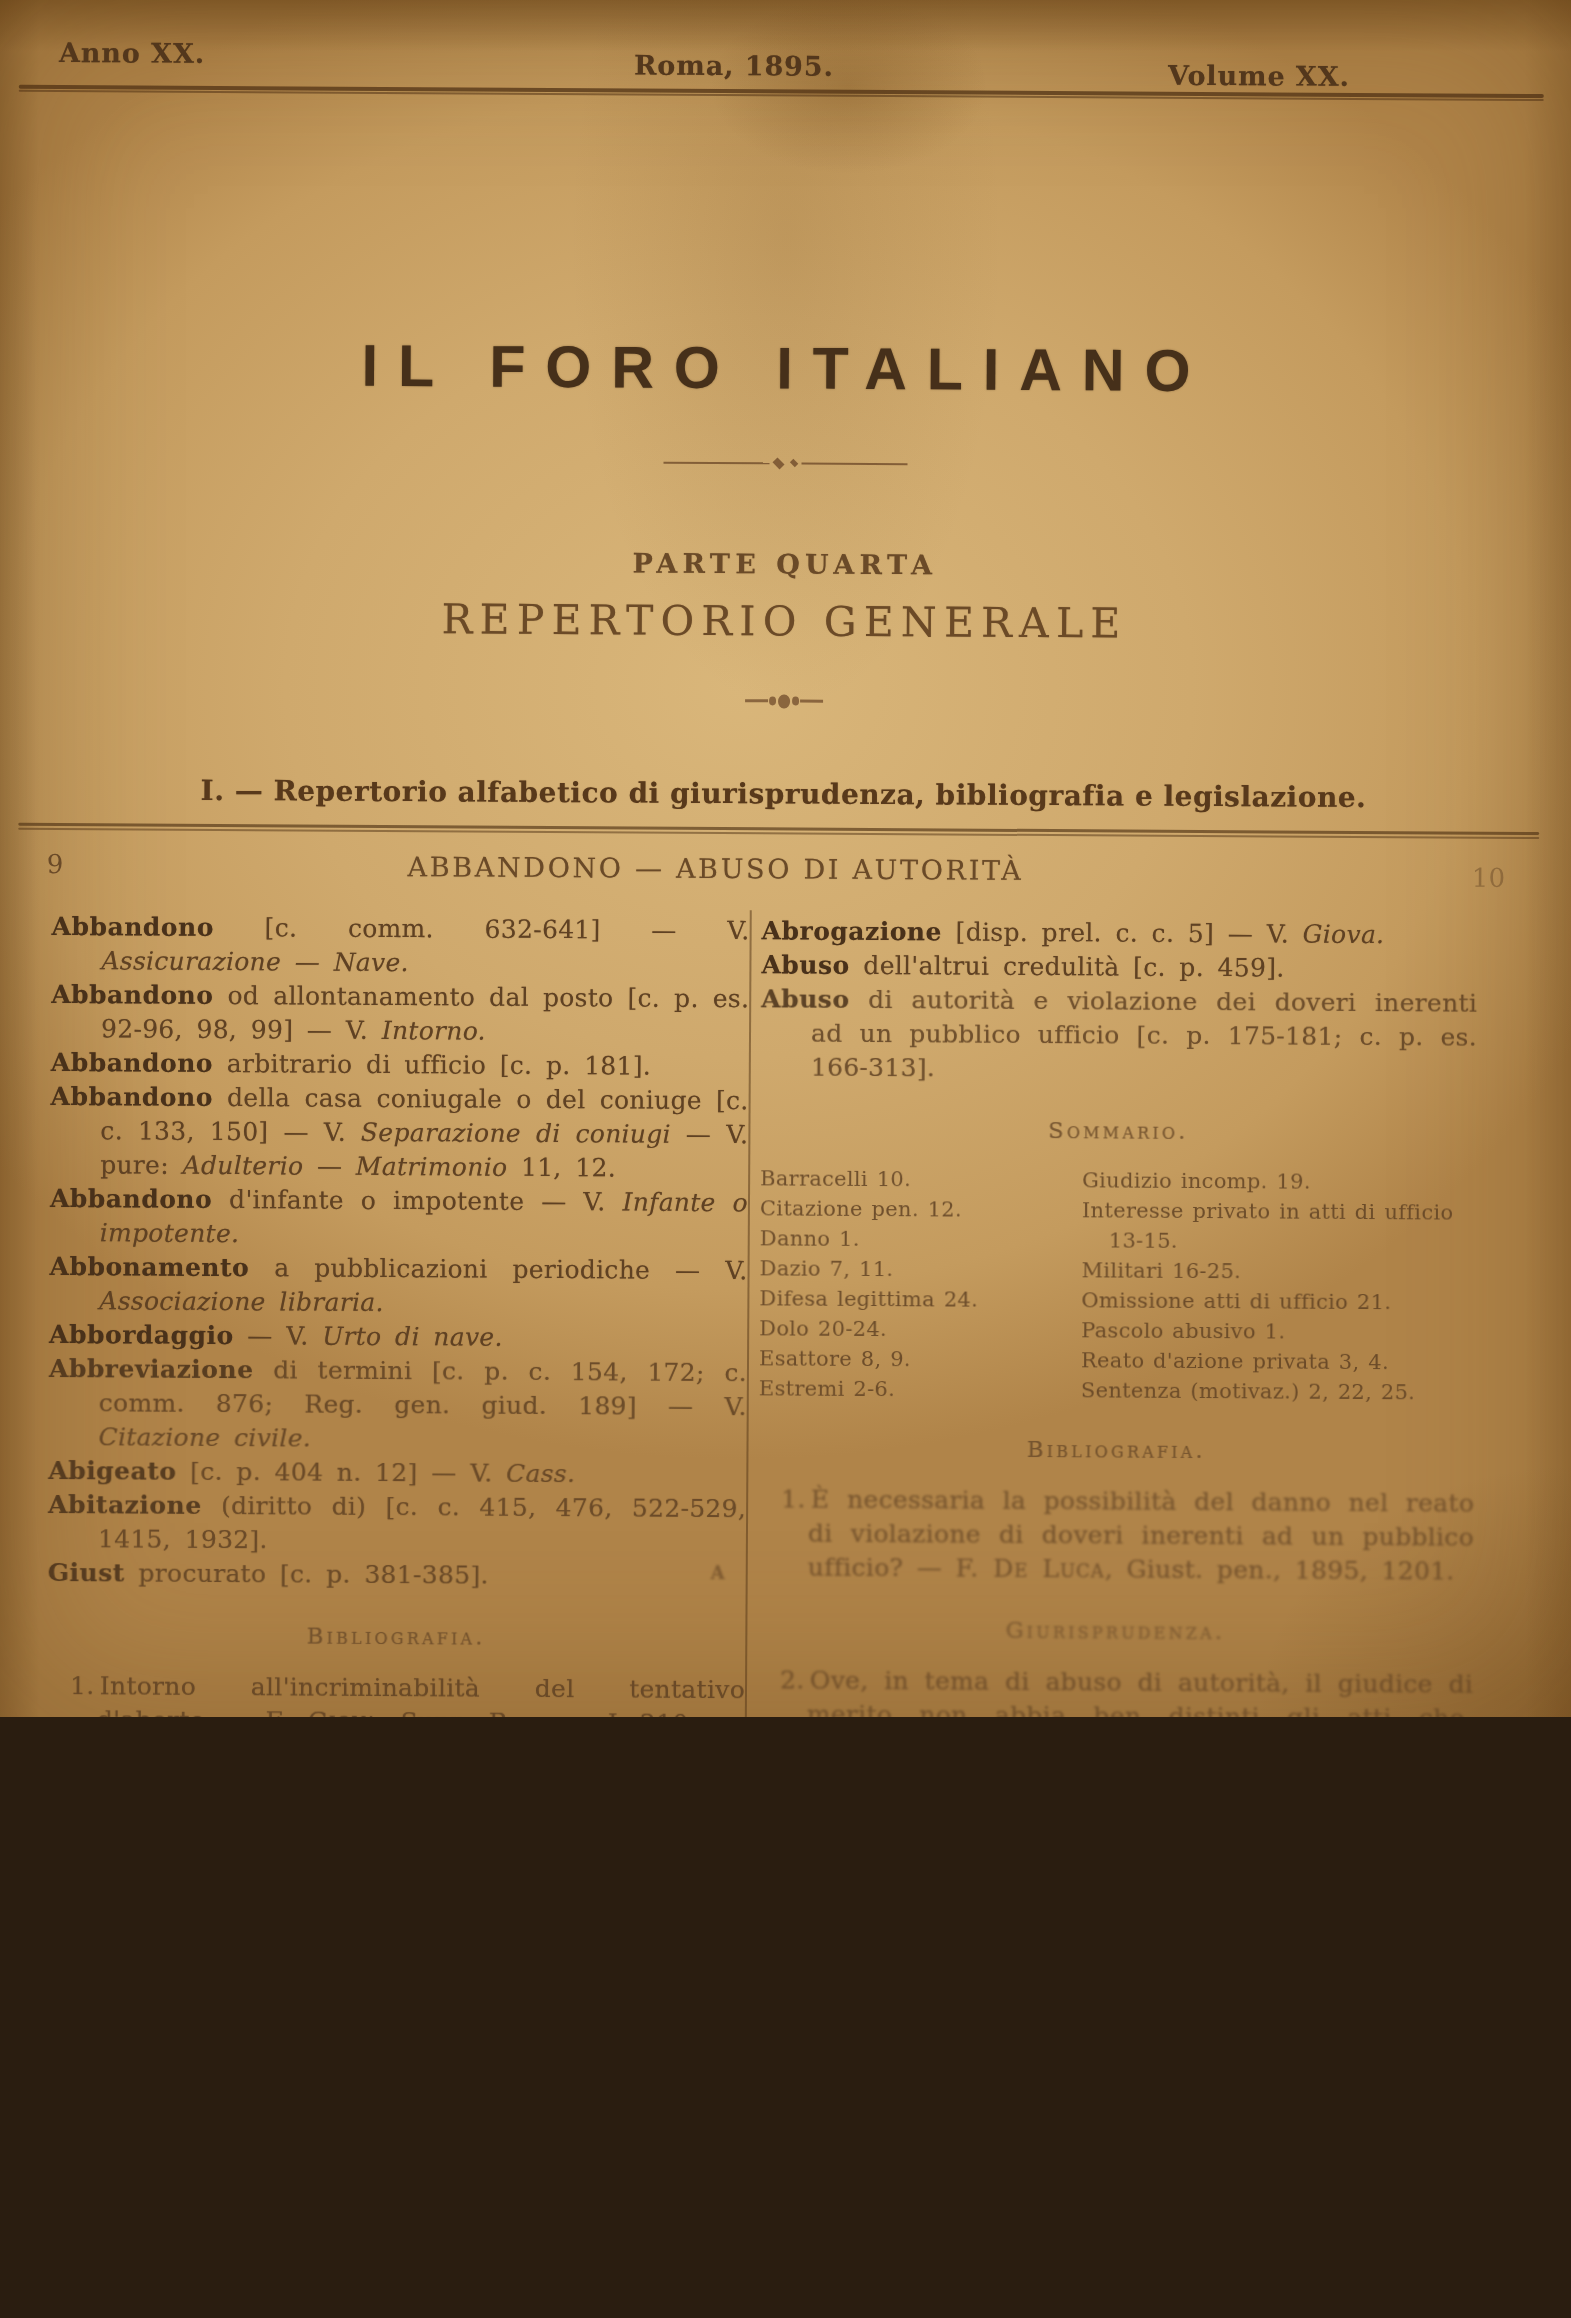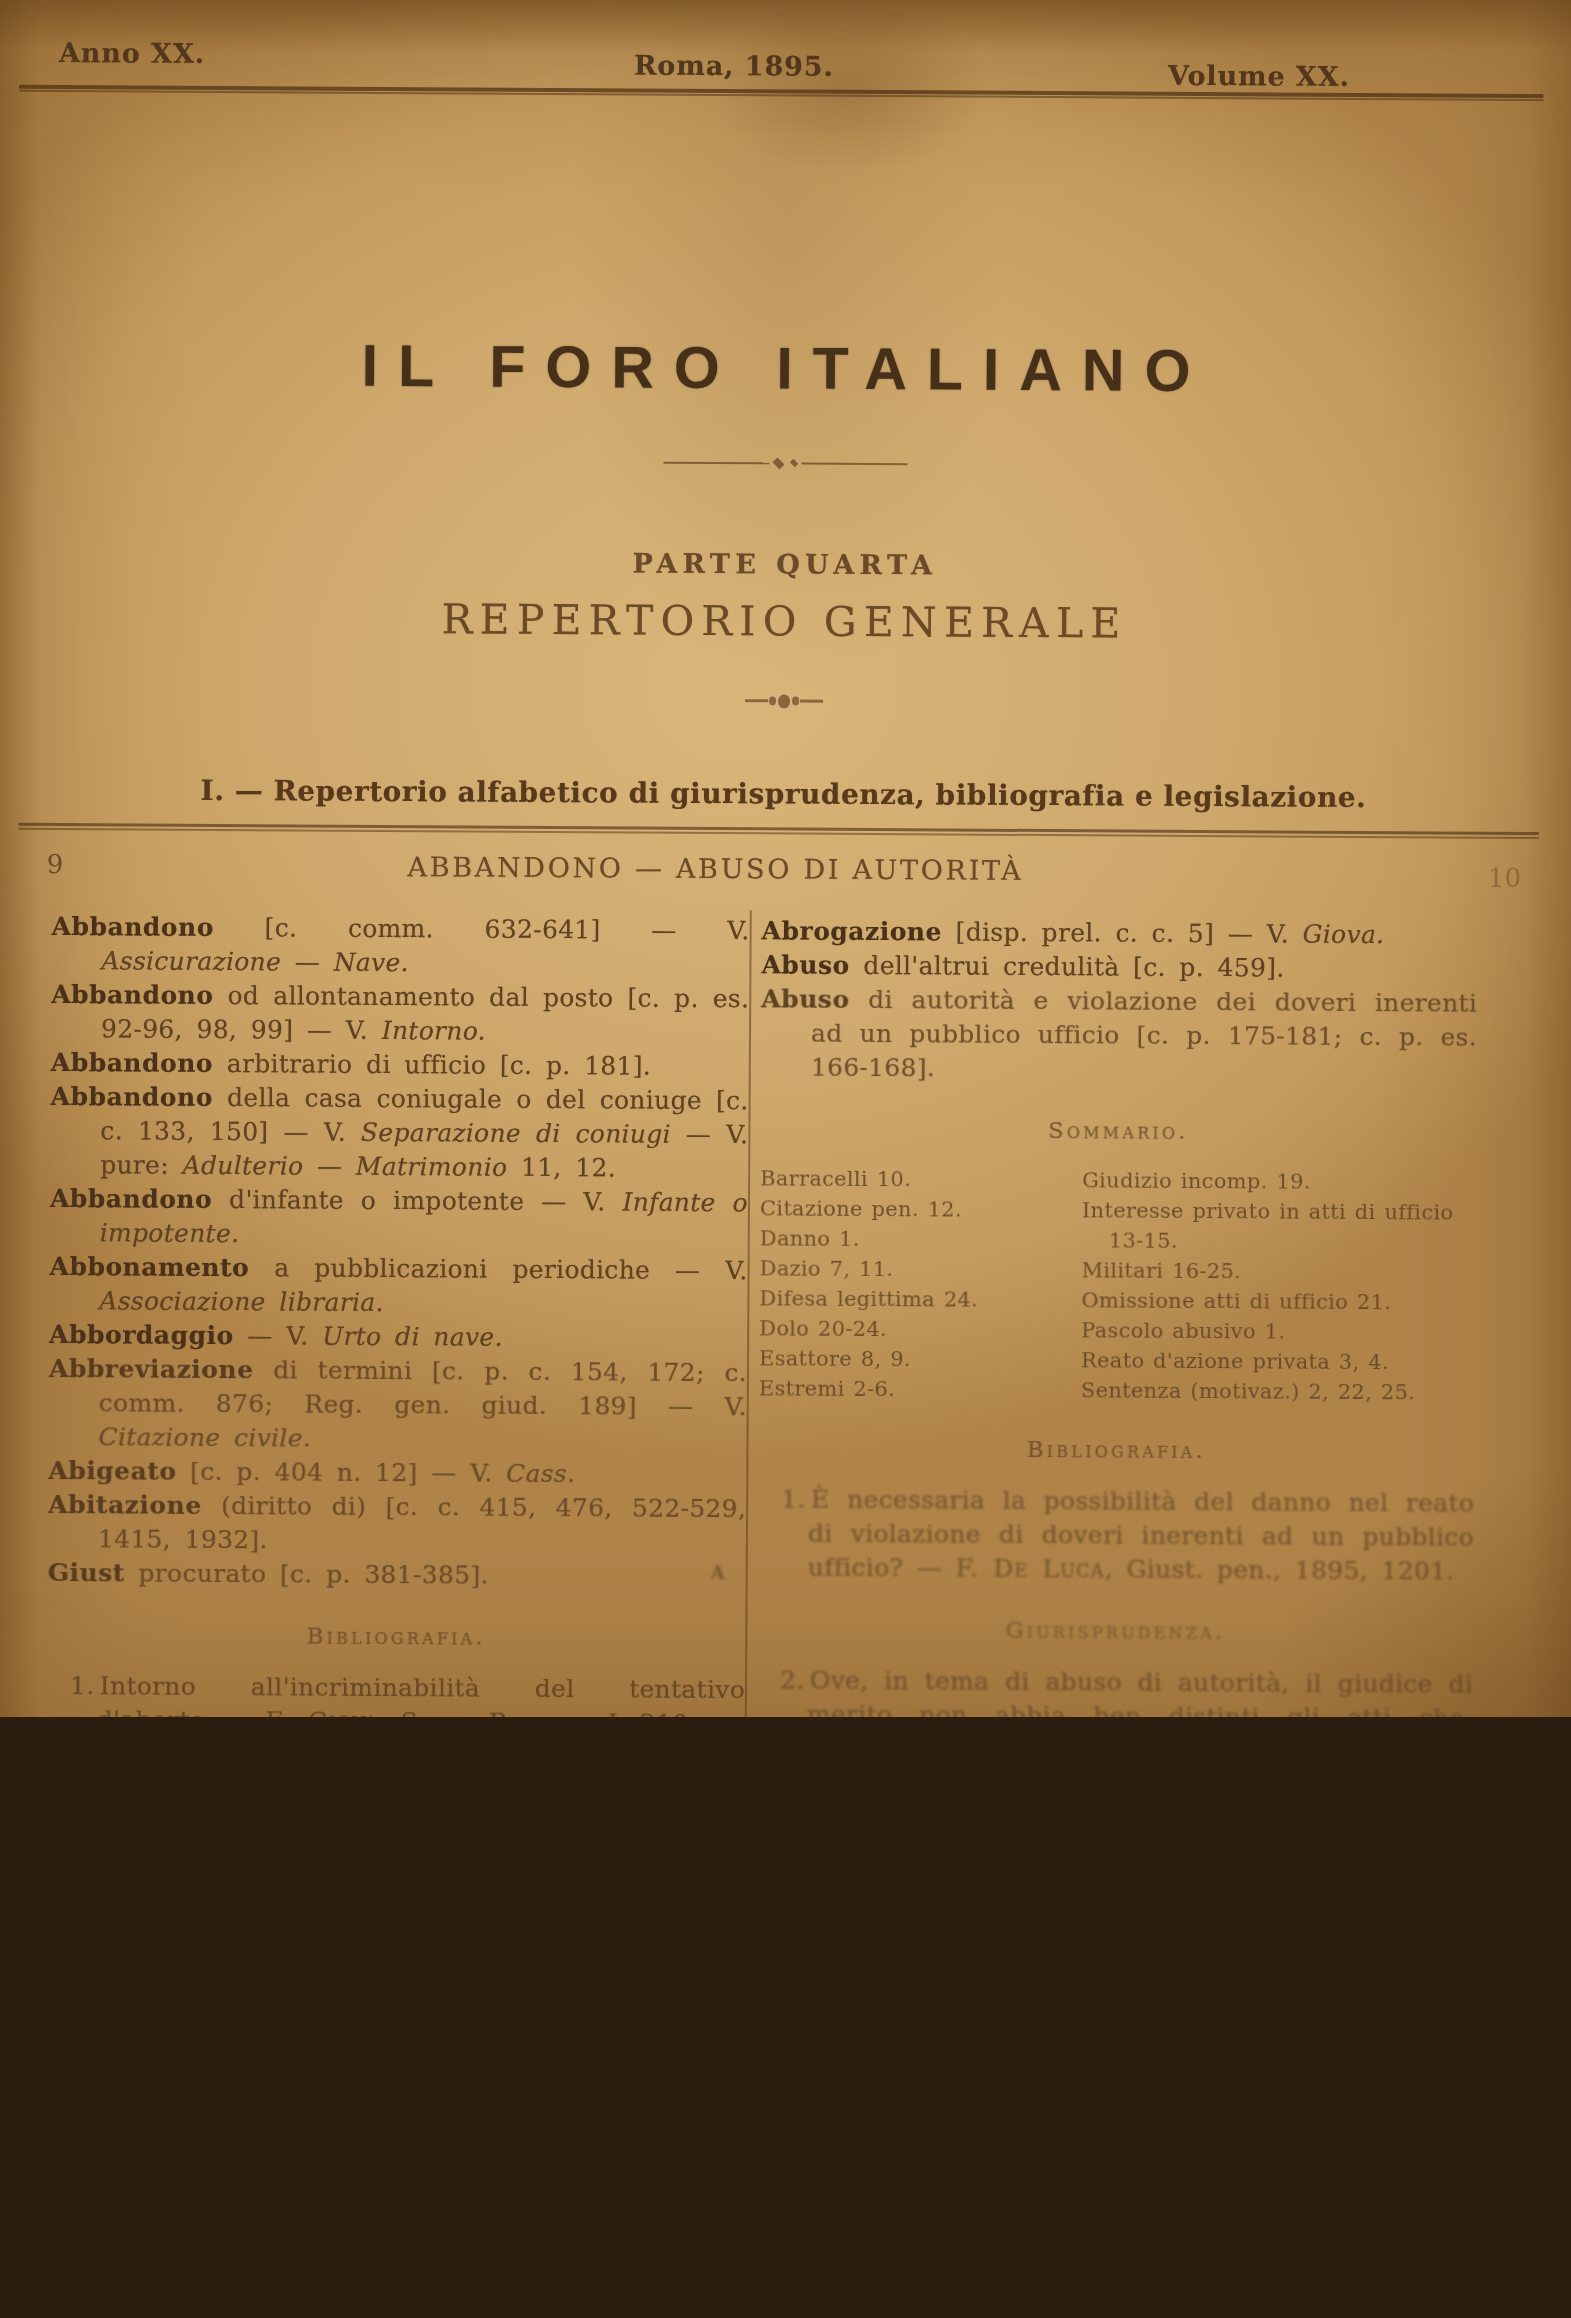--- a/index.html
+++ b/index.html
@@ -42,21 +42,21 @@
   .orn2 .ln{width:23.4px;height:2.7px;background:#6a4526;}
   .orn2 .bd{width:11.7px;height:13.5px;border-radius:50%;background:#6a4526;margin:0 0.9px;}
   .orn2 .bd.sm{width:7.2px;height:9px;}
   .sect{left:0;width:100%;top:774px;text-align:center;font-weight:bold;
     font-size:28px;letter-spacing:0.5px;color:#58391b;}
   .sect-rule{left:-18px;right:-9px;top:824px;}
   .sect-rule .r1{height:2.7px;background:rgba(80,50,20,.65);border-radius:1.8px;}
   .sect-rule .r2{height:1.8px;margin-top:2.7px;background:rgba(80,50,20,.5);border-radius:1.8px;}
   .runhead{left:0;right:0;top:850px;height:36px;font-size:26px;color:#6a4a28;}
   .runhead .pgL{position:absolute;left:10.8px;top:0;}
-  .runhead .pgR{position:absolute;right:9px;top:5.4px;opacity:.5;}
+  .runhead .pgR{position:absolute;right:25px;top:5.4px;opacity:.5;}
   .runhead .rh{position:absolute;left:0;right:135px;text-align:center;letter-spacing:2.7px;font-size:27px;}
   
   .colsep{left:714px;top:907px;width:1.8px;height:1251px;background:rgba(90,58,26,.55);}
   .col{position:absolute;top:911px;font-size:25px;line-height:34px;text-align:justify;
     word-spacing:5.4px;letter-spacing:0.3px;color:#5f4123;}
   .col-left{left:16px;width:698px;}
   .col-right{left:726px;width:716px;}
   .col p{margin:0;position:relative;}
   .entry{padding-left:50px;text-indent:-50px;}
   .numbered{padding-left:50px;text-indent:-27px;}
@@ -147,21 +147,21 @@
         <div class="col-heading ink blur1">Bibliografia.</div>
         <p class="numbered ink blur1"><span class="num">1.</span><span class="seg-r">Intorno all'incriminabilità del tentativo d'aborto. — </span><span class="seg-sc">E. Giova</span><span class="seg-r">, Supp. R. pen., I, 210.</span><span class="margin-letter" style="top: 40px;">A</span></p>
         <div class="col-heading ink blur2">Giurisprudenza.</div>
         <p class="numbered ink blur3"><span class="num">2.</span><span class="seg-r">In tema di procurato aborto di donna consenziente, l'art. 381 c. p. si applica esclusivamente alla donna, ed ogni altra persona che vi concorra non può esser considerata come complice del delitto previsto dal detto articolo, ma è punibile a norma del successivo art. 382.</span></p>
         <p class="ref ink blur3"><span class="seg-r">— C. Roma, 5 luglio 1895, Lettieri, Foro, II, 404.</span><span class="margin-letter" style="top: 5.4px;">B</span></p>
         <p class="seealso ink blur3"><span class="seg-r">— V. </span><span class="seg-i">Lesione personale.</span></p>
       </div>
     <div class="col col-right">
         <p class="entry ink"><span class="seg-b">Abrogazione</span><span class="seg-r"> [disp. prel. c. c. 5] — V. </span><span class="seg-i">Giova.</span></p>
         <p class="entry ink"><span class="seg-b">Abuso</span><span class="seg-r"> dell'altrui credulità [c. p. 459].</span></p>
-        <p class="entry ink blur1"><span class="seg-b">Abuso</span><span class="seg-r"> di autorità e violazione dei doveri inerenti ad un pubblico ufficio [c. p. 175-181; c. p. es. 166-168].</span></p>
+        <p class="entry ink blur1"><span class="seg-b">Abuso</span><span class="seg-r"> di autorità e violazione dei doveri inerenti ad un pubblico ufficio [c. p. 175-181; c. p. es. 166-313].</span></p>
         <div class="col-heading ink blur1">Sommario.</div>
         <div class="sommario blur1">
           <div class="som-col som-left">
             <div class="som-item">Barracelli 10.</div>
             <div class="som-item">Citazione pen. 12.</div>
             <div class="som-item">Danno 1.</div>
             <div class="som-item">Dazio 7, 11.</div>
             <div class="som-item">Difesa legittima 24.</div>
             <div class="som-item">Dolo 20-24.</div>
             <div class="som-item">Esattore 8, 9.</div>

